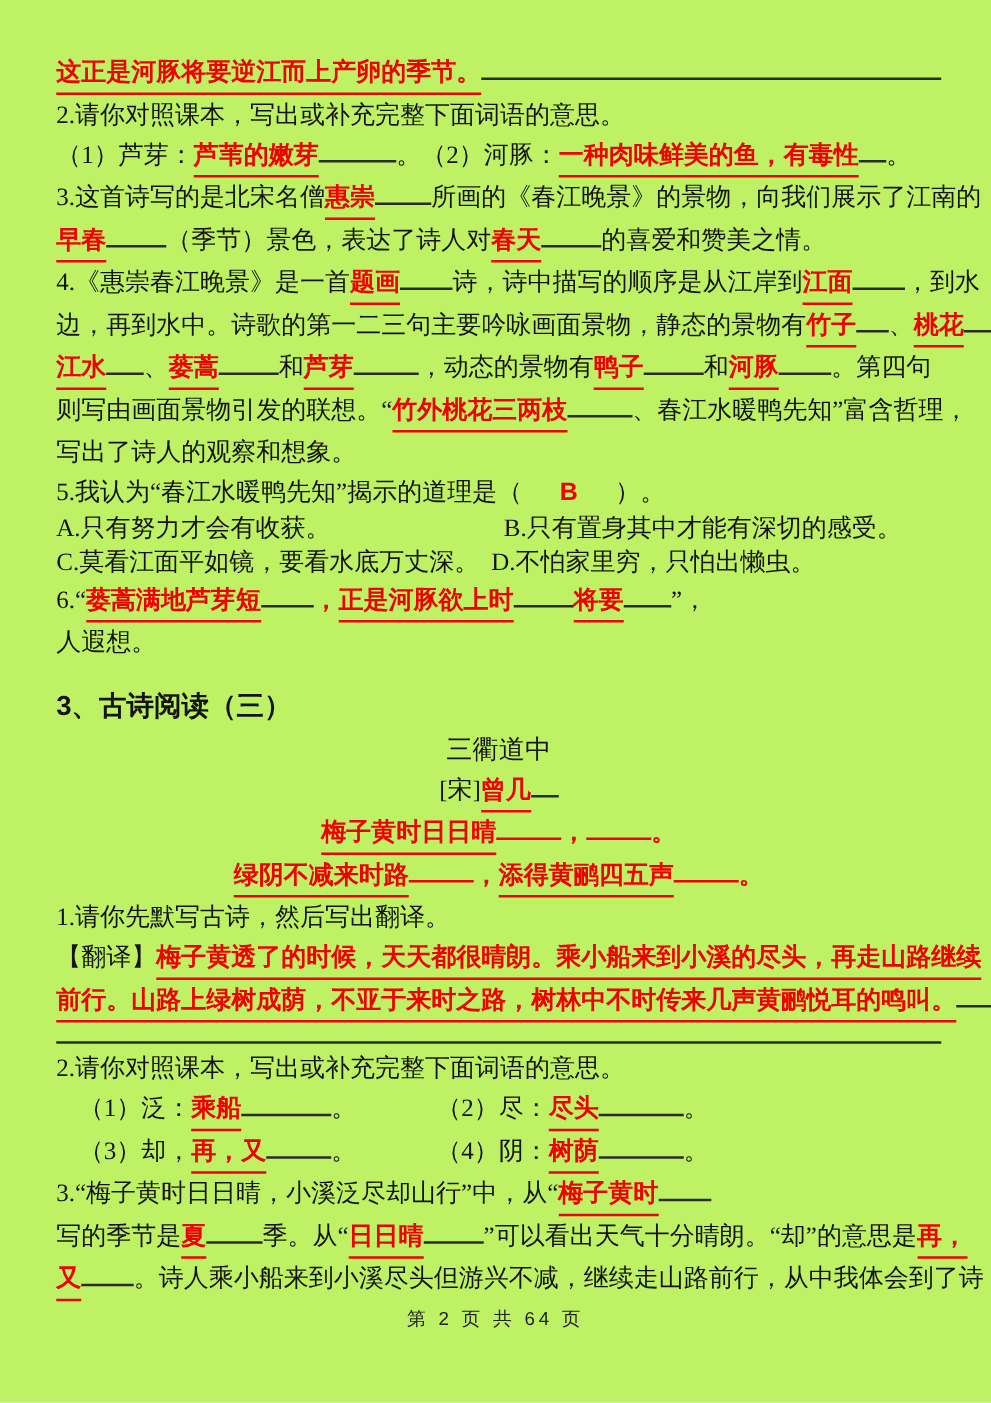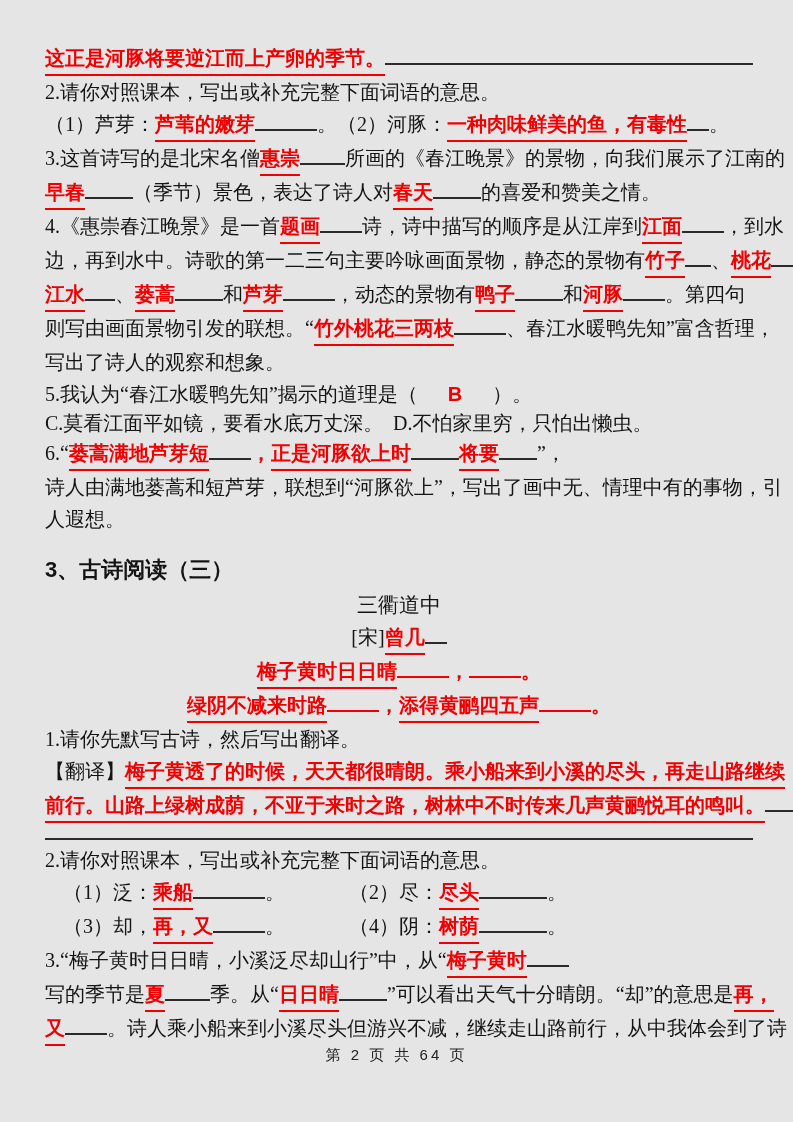--- a/index.html
+++ b/index.html
@@ -5,21 +5,21 @@
   :root{
     --red:#f10000;
     --ink:#141414;
     --line:#2b2b2b;
   }
   html,body{margin:0;padding:0;}
   body{background:#ffffff;}
   .page{
     position:relative;
     width:793px;height:1122px;
-    background:#e5e5e5;
+    background:#bef264;
     overflow:hidden;
     font-family:"Liberation Serif","DejaVu Serif",serif;
     color:var(--ink);
   }
   .content{
     position:absolute;top:42px;left:45px;width:708px;
   }
   .line{
     display:flex;
     align-items:baseline;
@@ -74,23 +74,23 @@
       <div class="line"><span class="seg-n">2.请你对照课本，写出或补充完整下面词语的意思。</span></div>
       <div class="line"><span class="seg-n">（1）芦芽：</span><span class="seg-a">芦苇的嫩芽</span><span class="seg-x" style="width: 62px;"></span><span class="seg-n">。（2）河豚：</span><span class="seg-a">一种肉味鲜美的鱼，有毒性</span><span class="seg-x" style="width: 22px;"></span><span class="seg-n">。</span></div>
       <div class="line"><span class="seg-n">3.这首诗写的是北宋名僧</span><span class="seg-a">惠崇</span><span class="seg-x" style="width: 45px;"></span><span class="seg-n">所画的《春江晚景》的景物，向我们展示了江南的</span></div>
       <div class="line"><span class="seg-a">早春</span><span class="seg-x" style="width: 48px;"></span><span class="seg-n">（季节）景色，表达了诗人对</span><span class="seg-a">春天</span><span class="seg-x" style="width: 48px;"></span><span class="seg-n">的喜爱和赞美之情。</span></div>
       <div class="line"><span class="seg-n">4.《惠崇春江晚景》是一首</span><span class="seg-a">题画</span><span class="seg-x" style="width: 42px;"></span><span class="seg-n">诗，诗中描写的顺序是从江岸到</span><span class="seg-a">江面</span><span class="seg-x" style="width: 42px;"></span><span class="seg-n">，到水</span></div>
       <div class="line"><span class="seg-n">边，再到水中。诗歌的第一二三句主要吟咏画面景物，静态的景物有</span><span class="seg-a">竹子</span><span class="seg-x" style="width: 26px;"></span><span class="seg-n">、</span><span class="seg-a">桃花</span><span class="seg-x" style="width: 26px;"></span></div>
       <div class="line"><span class="seg-a">江水</span><span class="seg-x" style="width: 30px;"></span><span class="seg-n">、</span><span class="seg-a">蒌蒿</span><span class="seg-x" style="width: 48px;"></span><span class="seg-n">和</span><span class="seg-a">芦芽</span><span class="seg-x" style="width: 52px;"></span><span class="seg-n">，动态的景物有</span><span class="seg-a">鸭子</span><span class="seg-x" style="width: 48px;"></span><span class="seg-n">和</span><span class="seg-a">河豚</span><span class="seg-x" style="width: 42px;"></span><span class="seg-n">。第四句</span></div>
       <div class="line"><span class="seg-n">则写由画面景物引发的联想。“</span><span class="seg-a">竹外桃花三两枝</span><span class="seg-x" style="width: 52px;"></span><span class="seg-n">、春江水暖鸭先知”富含哲理，</span></div>
       <div class="line"><span class="seg-n">写出了诗人的观察和想象。</span></div>
       <div class="line"><span class="seg-n">5.我认为“春江水暖鸭先知”揭示的道理是（</span><span class="seg-rc">B</span><span class="seg-n">）。</span></div>
+      <div class="line opt"><span class="seg-n" style="width: 358px;">A.只有努力才会有收获。</span><span class="seg-n">B.只有置身其中才能有深切的感受。</span></div>
       <div class="line opt"><span class="seg-n" style="width: 348px;">C.莫看江面平如镜，要看水底万丈深。</span><span class="seg-n">D.不怕家里穷，只怕出懒虫。</span></div>
       <div class="line"><span class="seg-n">6.“</span><span class="seg-a">蒌蒿满地芦芽短</span><span class="seg-x" style="width: 42px;"></span><span class="seg-r">，</span><span class="seg-a">正是河豚欲上时</span><span class="seg-x" style="width: 48px;"></span><span class="seg-a">将要</span><span class="seg-x" style="width: 38px;"></span><span class="seg-n">”，</span></div>
-      <div class="line"><span class="seg-n">诗人由满地蒌蒿和短芦芽，联想到“河豚欲上”，写出了画中无、情理中有的事物，引</span></div>
       <div class="line"><span class="seg-n">人遐想。</span></div>
       <div class="line heading" style="margin-top: 18px;"><span class="seg-n">3、古诗阅读（三）</span></div>
       <div class="line poem-title center" style="margin-top: 2px;"><span class="seg-n">三衢道中</span></div>
       <div class="line center"><span class="seg-n">[宋]</span><span class="seg-a">曾几</span><span class="seg-x" style="width: 22px;"></span></div>
       <div class="line center"><span class="seg-a">梅子黄时日日晴</span><span class="seg-xr" style="width: 52px;"></span><span class="seg-r">，</span><span class="seg-xr" style="width: 52px;"></span><span class="seg-r">。</span></div>
       <div class="line center"><span class="seg-a">绿阴不减来时路</span><span class="seg-xr" style="width: 52px;"></span><span class="seg-r">，</span><span class="seg-a">添得黄鹂四五声</span><span class="seg-xr" style="width: 52px;"></span><span class="seg-r">。</span></div>
       <div class="line"><span class="seg-n">1.请你先默写古诗，然后写出翻译。</span></div>
       <div class="line"><span class="seg-n">【翻译】</span><span class="seg-a">梅子黄透了的时候，天天都很晴朗。乘小船来到小溪的尽头，再走山路继续</span></div>
       <div class="line"><span class="seg-a">前行。山路上绿树成荫，不亚于来时之路，树林中不时传来几声黄鹂悦耳的鸣叫。</span><span class="seg-x" style="width: 28px;"></span></div>
       <div class="line" style="margin-top: 10px;"><span class="seg-fx"></span></div>

